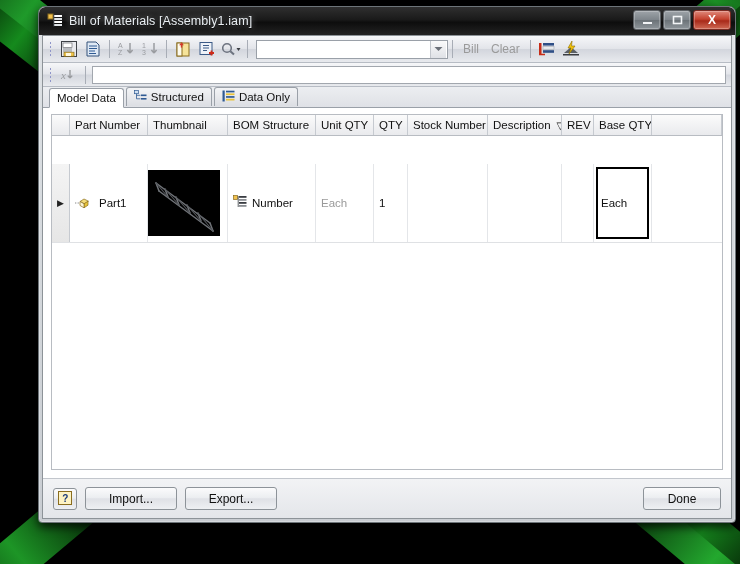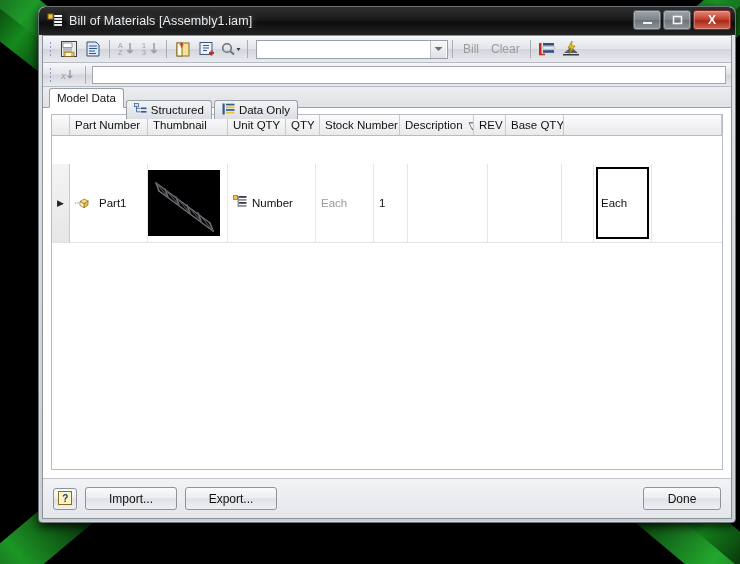--- a/index.html
+++ b/index.html
@@ -115,21 +115,21 @@
     padding-left:6px; gap:2px;
     background:linear-gradient(180deg,#eceef1,#dfe1e6);
     border-bottom:1px solid #9aa0a8;
   }
   .tab {
     height:19px; display:flex; align-items:center; gap:4px;
     padding:0 7px; font-size:11.5px; color:#111;
     border:1px solid #9aa0a8; border-bottom:none;
     border-radius:3px 3px 0 0;
     background:linear-gradient(180deg,#f3f4f6,#dcdee3);
-    position:relative; top:13px;
+    position:relative; top:0;
   }
   .tab.active {
     background:#fff; height:20px; top:1px; border-bottom:1px solid #fff; z-index:2;
   }
 
   
   .gridwrap { flex:1 1 auto; background:#fff; padding:6px 8px 8px 8px; display:flex; }
   .grid {
     flex:1 1 auto; border:1px solid #b8bcc2; background:#fff;
     display:flex; flex-direction:column; overflow:hidden;gap:28px;
@@ -359,20 +359,21 @@
       </span>
     </div>
 
     <div class="gridwrap">
       <div class="grid">
 
         <div class="ghead">
           <span class="gh sel"></span>
           <span class="gh" style="flex:0 0 78px">Part Number</span>
           <span class="gh" style="flex:0 0 80px">Thumbnail</span>
+          <span class="gh" style="flex:0 0 88px">BOM Structure</span>
           <span class="gh" style="flex:0 0 58px">Unit QTY</span>
           <span class="gh" style="flex:0 0 34px">QTY</span>
           <span class="gh" style="flex:0 0 80px">Stock Number</span>
           <span class="gh" style="flex:0 0 74px">
             <span>Description</span>
             <span class="sortmark">▽</span>
           </span>
           <span class="gh" style="flex:0 0 32px">REV</span>
           <span class="gh" style="flex:0 0 58px">Base QTY</span>
           <span class="gh" style="flex:1 1 auto"></span>

